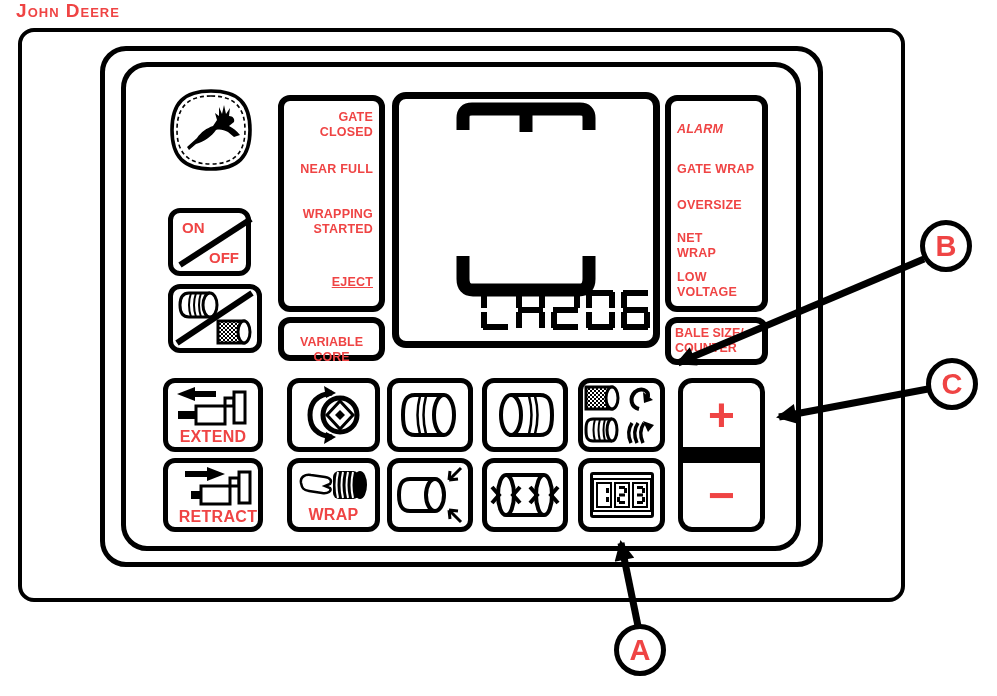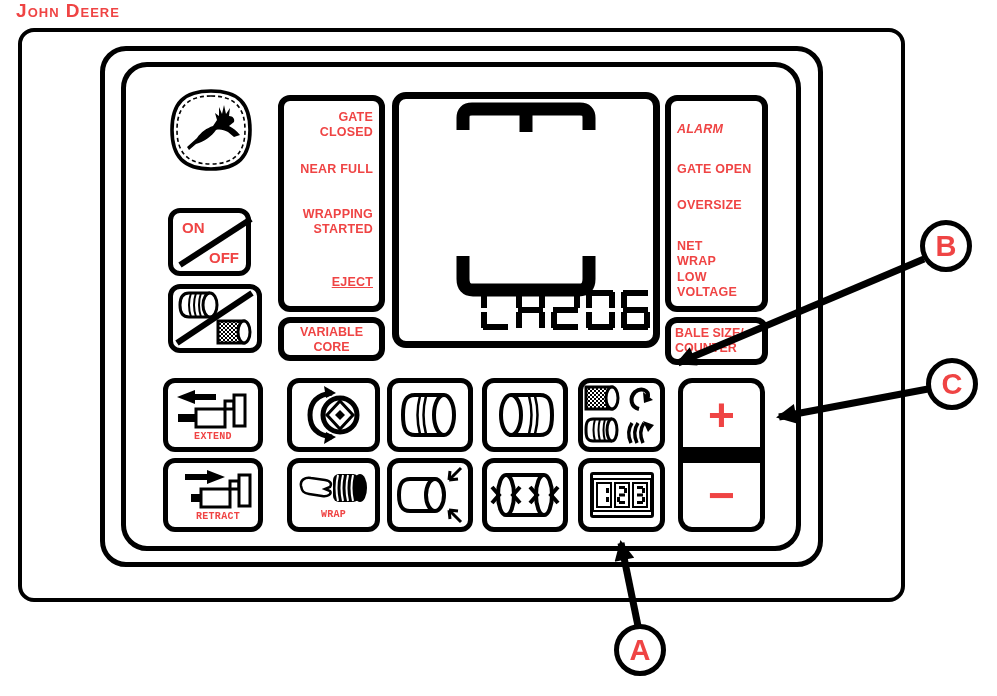--- a/index.html
+++ b/index.html
@@ -13,48 +13,48 @@
   #frame-mid   { left: 100px; top: 46px; width: 723px; height: 521px; border-width: 5px; border-radius: 26px; }
   #frame-inner { left: 121px; top: 62px; width: 680px; height: 489px; border-width: 5px; border-radius: 26px; }
 
   .abs { position: absolute; }
   .btn {
     position: absolute; border: 5px solid #000; border-radius: 12px; background: #fff;
     z-index: 2; display: flex; align-items: center; justify-content: center; flex-direction: column;
   }
   .lbox { position: absolute; border: 6px solid #000; border-radius: 12px; background: #fff; z-index: 2; }
   .ind  { position: absolute; font-weight: bold; font-size: 12.5px; line-height: 15px; letter-spacing: 0.2px; }
-  .cap  { font-weight: bold; font-size: 10px; letter-spacing: 0.3px; margin-top: 1px; font-family: Liberation Mono, monospace; }
+  .cap  { font-weight: bold; font-size: 16px; letter-spacing: 0.3px; margin-top: 1px; }
 
   #logo { left: 166px; top: 86px; z-index: 2; }
   #brand {
     left: 146px; top: 155px; width: 136px; text-align: center; z-index: 2;
     font-variant: small-caps; font-weight: bold; font-size: 19px; letter-spacing: 1px;
   }
 
   #btn-power    { left: 168px; top: 208px; width: 83px; height: 68px; }
   #btn-twinenet { left: 168px; top: 284px; width: 94px; height: 69px; }
   #btn-power .on  { position: absolute; left: 9px; top: 6px;  font-weight: bold; font-size: 15px; }
   #btn-power .off { position: absolute; right: 7px; bottom: 5px; font-weight: bold; font-size: 15px; }
   #btn-power svg  { position: absolute; left: 0; top: 0; }
 
   #box-lind  { left: 278px; top: 95px;  width: 107px; height: 217px; }
-  #box-vcore { left: 278px; top: 317px; width: 107px; height: 44px; text-align: center; padding-top: 2px;
+  #box-vcore { left: 278px; top: 317px; width: 107px; height: 44px; text-align: center; padding-top: 12px;
                font-weight: bold; font-size: 12.5px; line-height: 15px; }
   #box-rind  { left: 665px; top: 95px;  width: 103px; height: 217px; }
   #box-bsc   { left: 665px; top: 317px; width: 103px; height: 48px; padding: 3px 0 0 4px;
                font-weight: bold; font-size: 12.5px; line-height: 15px; }
   .li0 { top: 9px;   right: 6px; text-align: right; }
   .li1 { top: 61px;  right: 6px; text-align: right; }
   .li2 { top: 106px; right: 6px; text-align: right; }
   .li3 { top: 174px; right: 6px; text-align: right; text-decoration: underline; }
   .ri0 { top: 21px;  left: 6px; font-style: italic; }
   .ri1 { top: 61px;  left: 6px; }
   .ri2 { top: 97px;  left: 6px; }
-  .ri3 { top: 130px; left: 6px; margin-top: 8px; }
+  .ri3 { top: 130px; left: 6px; }
   .ri4 { top: 169px; left: 6px; }
 
   #display { position: absolute; left: 392px; top: 92px; width: 268px; height: 256px;
              border: 7px solid #000; border-radius: 14px; background: #fff; z-index: 2; }
   #display > svg { position: absolute; left: 0; top: 0; }
   #seg-display { position: absolute; right: 3px; bottom: 7px; }
 
   #btn-extend    { left: 163px; top: 378px; width: 100px; height: 74px; }
   #btn-retract   { left: 163px; top: 458px; width: 100px; height: 74px; padding-left: 10px; }
   #btn-density   { left: 287px; top: 378px; width: 93px;  height: 74px; }
@@ -170,21 +170,21 @@
           <rect x="163" y="22" width="6" height="16"></rect>
           <rect x="142" y="34" width="25" height="6"></rect>
           <rect x="140" y="22" width="6" height="16"></rect>
           <rect x="140" y="2" width="6" height="16"></rect>
           <rect x="142" y="17" width="25" height="6"></rect>
         </svg></div>
   </div>
 
   <div class="lbox" id="box-rind">
     <div class="ind ri0">ALARM</div>
-    <div class="ind ri1">GATE OPEN</div>
+    <div class="ind ri1">GATE WRAP</div>
     <div class="ind ri2">OVERSIZE</div>
     <div class="ind ri3">NET<br>WRAP</div>
     <div class="ind ri4">LOW<br>VOLTAGE</div>
   </div>
   <div class="lbox" id="box-bsc">BALE SIZE/<br>COUNTER</div>
 
   <div class="btn" id="btn-extend">
     <svg width="78" height="42" viewBox="0 0 78 42">
       <polygon points="3,9 21,2 21,16" fill="#000"></polygon>
       <rect x="20" y="6" width="22" height="6" fill="#000"></rect>

